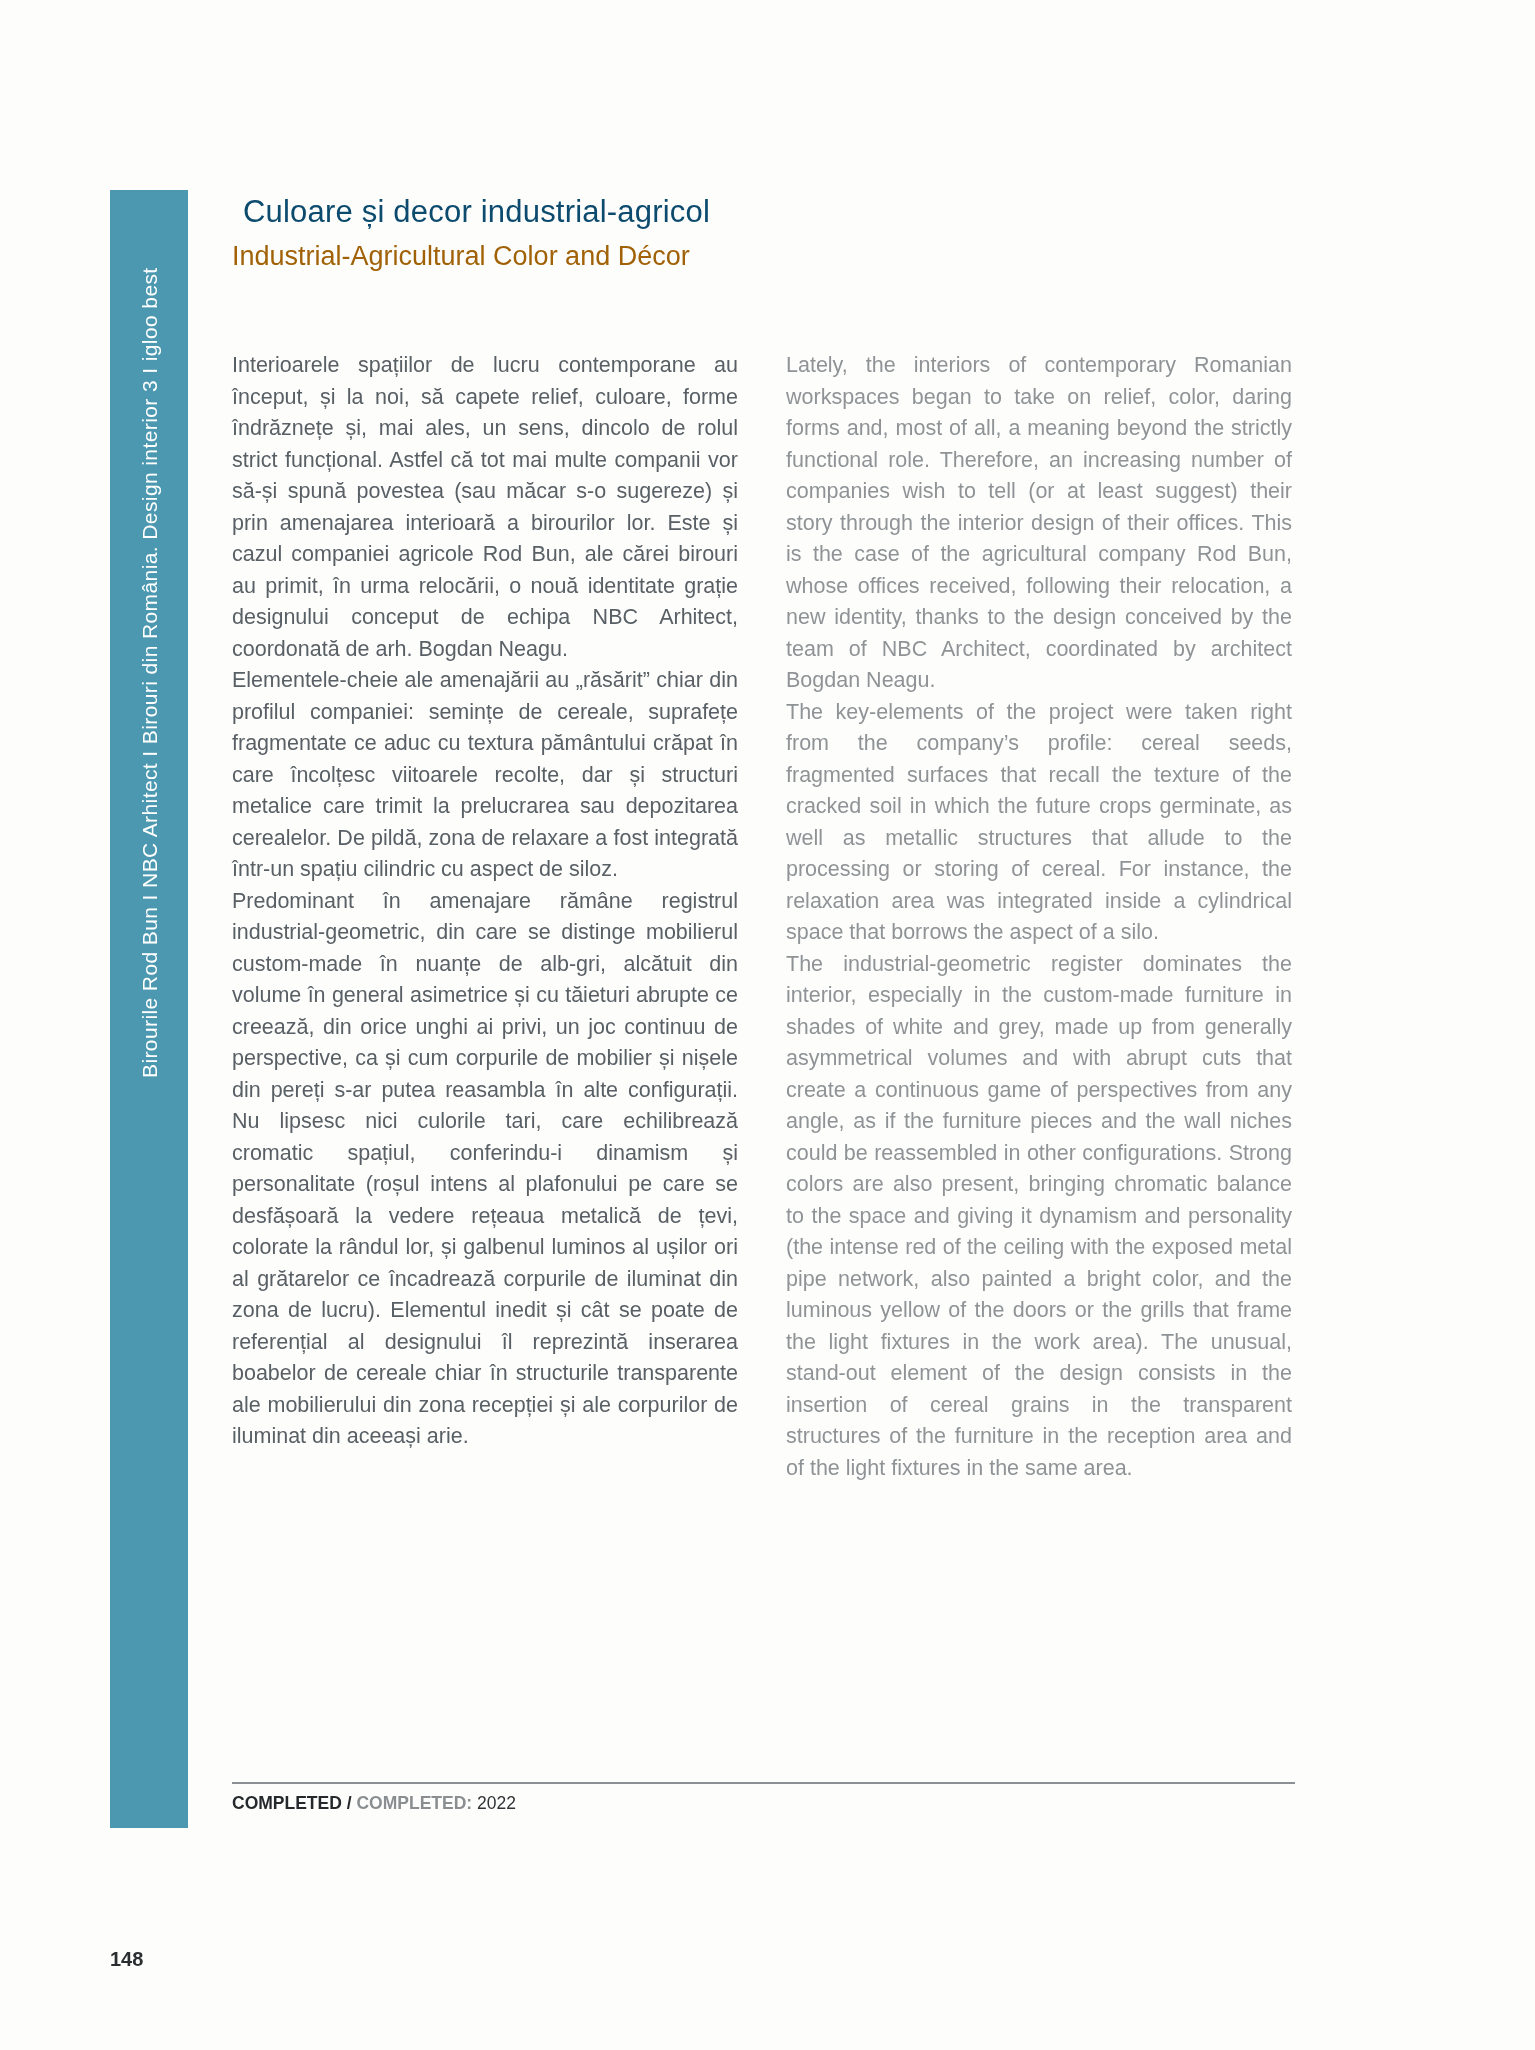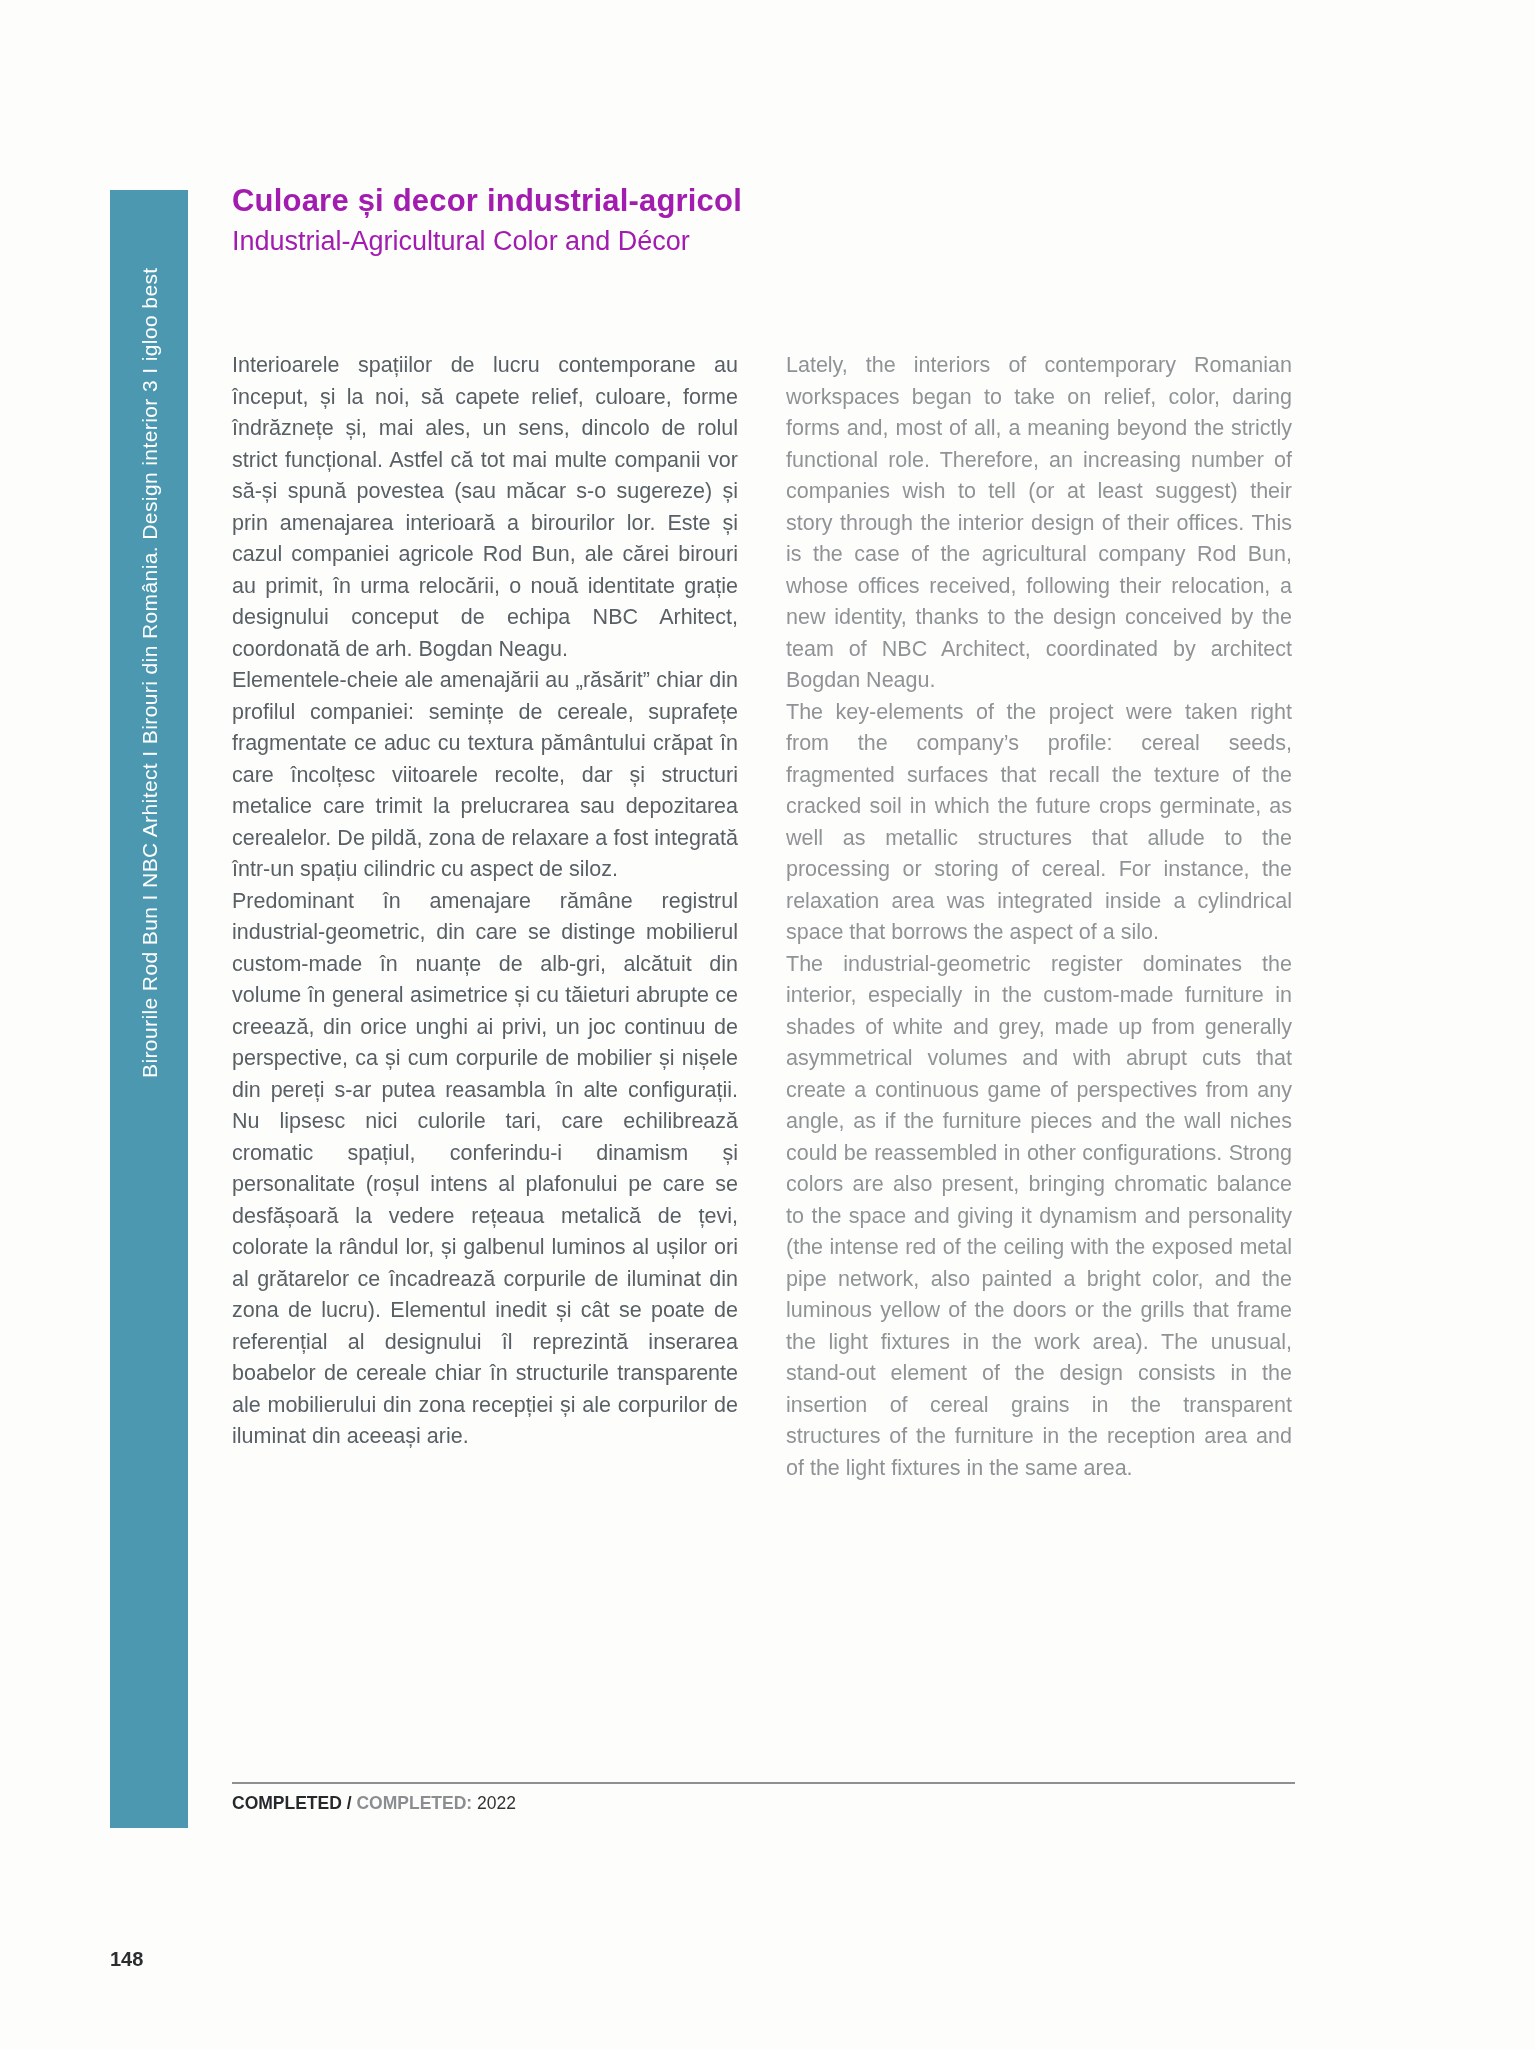--- a/index.html
+++ b/index.html
@@ -36,31 +36,31 @@
   }
 
   
   .header {
     position: absolute;
     left: 232px;
     top: 183px;
     width: 1060px;
   }
   .title {
-    margin: 0;
+    margin: 11px;
     font-size: 31px;
-    font-weight: 700;
-    color: #a21caf;
+    font-weight: 400;
+    color: #0c4a6e;
     letter-spacing: 0.2px;
   }
   .subtitle {
     margin: 7px 0 0 0;
     font-size: 27px;
     font-weight: 400;
-    color: #a21caf;
+    color: #a16207;
   }
 
   
   .columns {
     position: absolute;
     left: 232px;
     top: 350px;
     width: 1060px;
     display: flex;
     gap: 48px;

